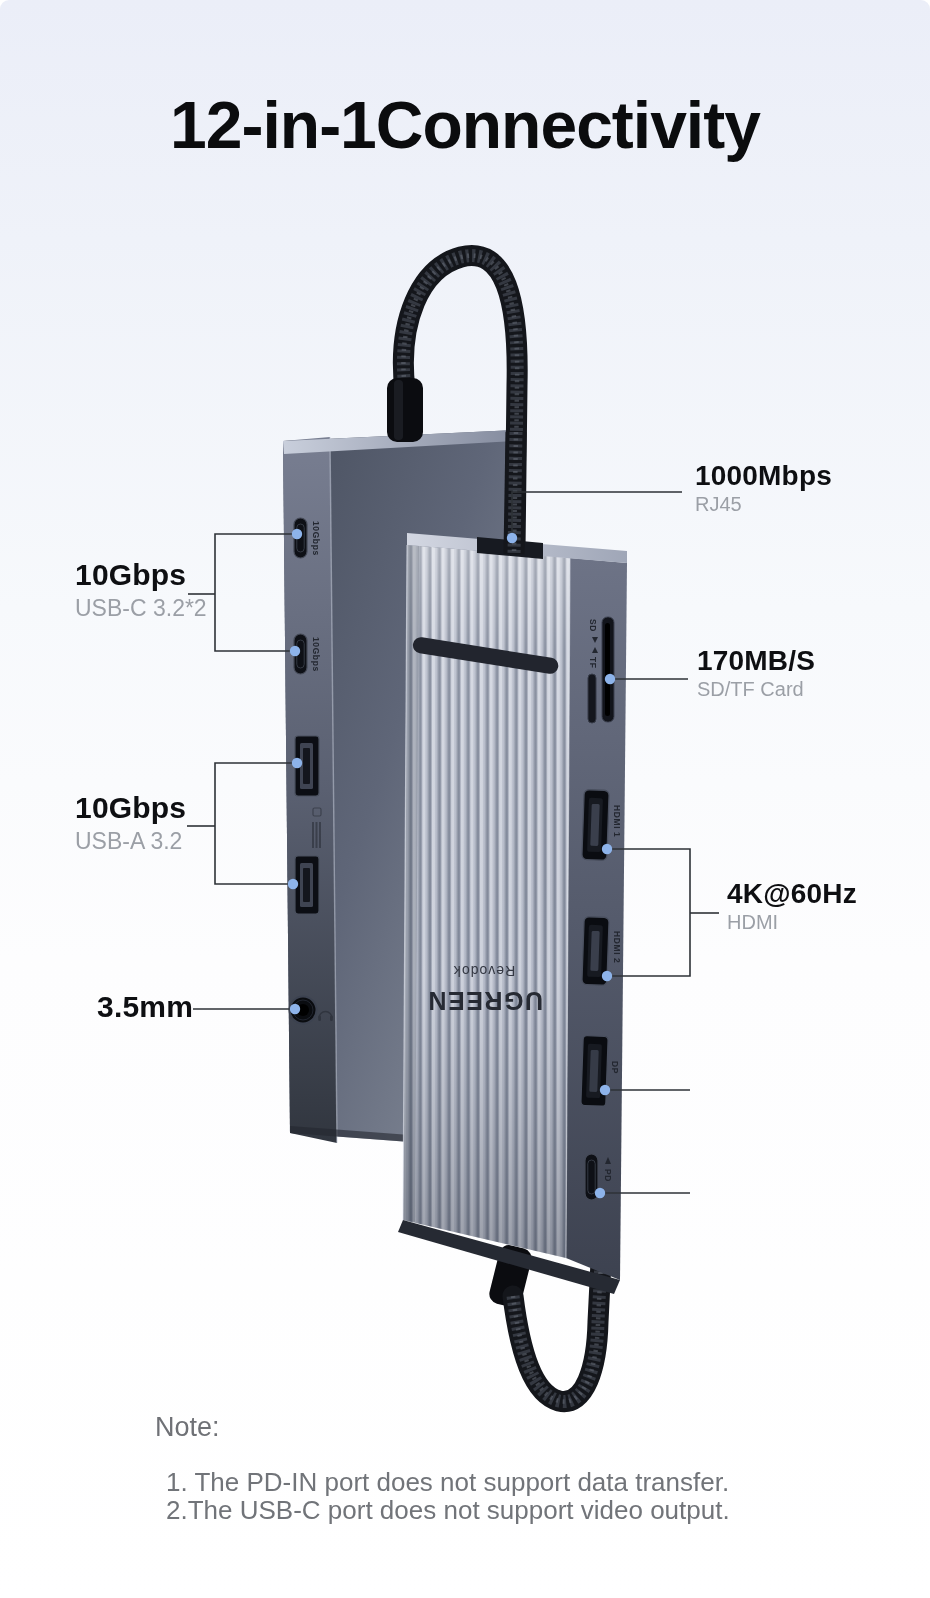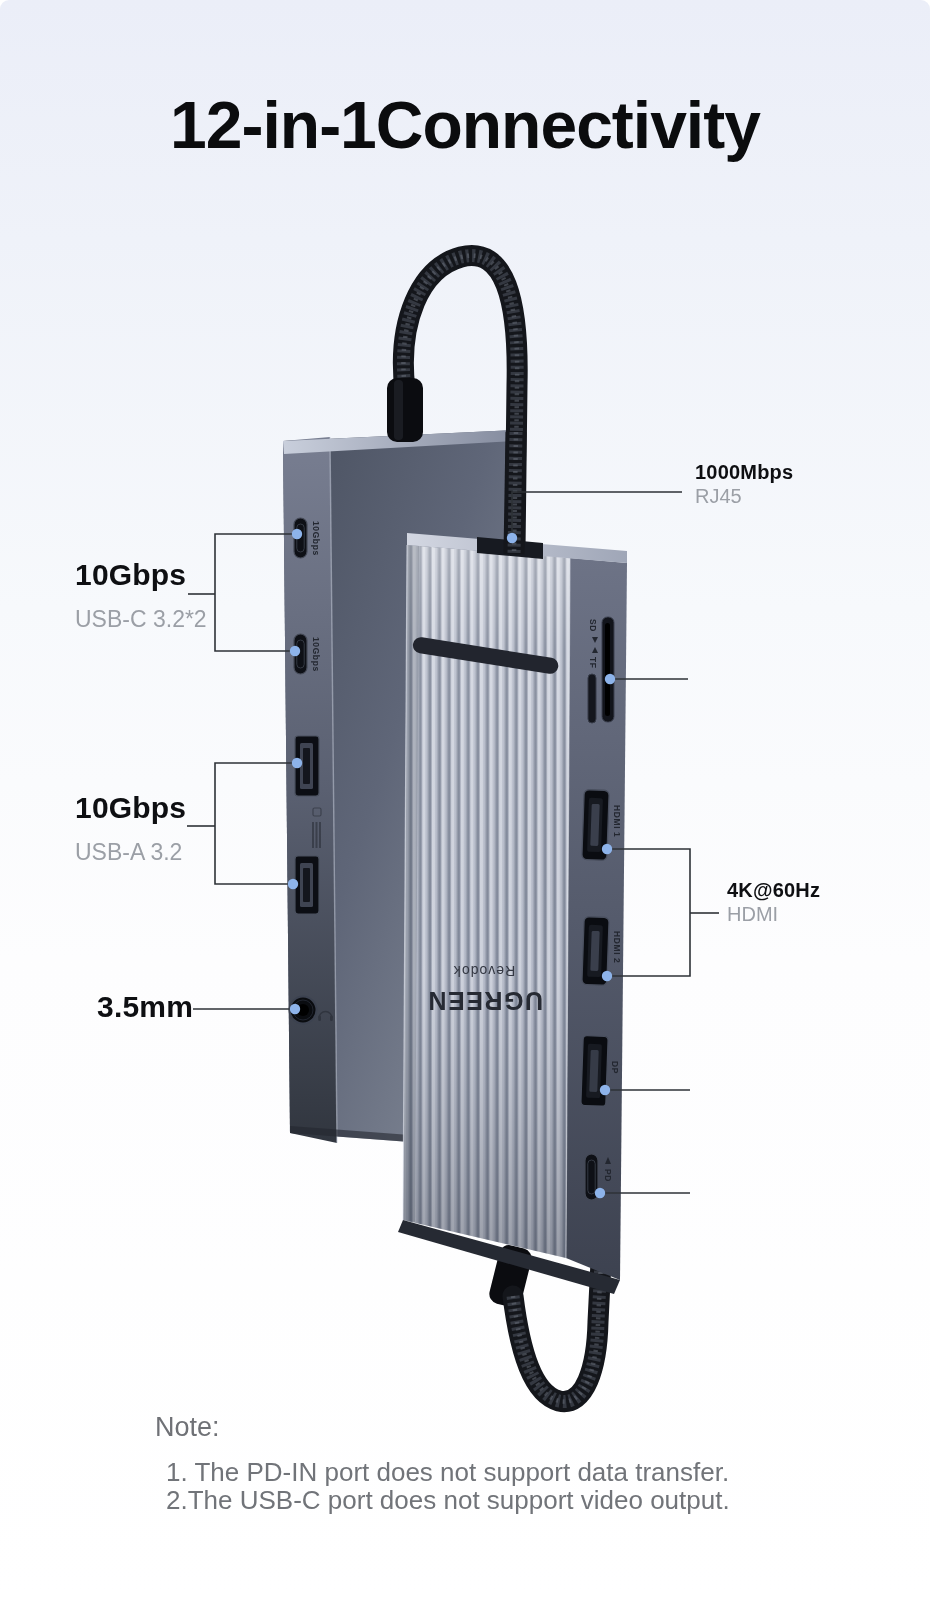--- a/index.html
+++ b/index.html
@@ -9,27 +9,27 @@
     font-family:"Liberation Sans",sans-serif;
     border-radius:9px;
   }
   .title{
     position:absolute;top:92px;left:0;width:100%;text-align:center;
     font-size:66px;line-height:66px;font-weight:bold;color:#0b0c0e;letter-spacing:-1px;
   }
   .art{position:absolute;left:0;top:0;width:930px;height:1598px;}
   .callout{position:absolute;}
   .callout .t{font-weight:bold;color:#0e0f12;line-height:1;letter-spacing:.2px;}
-  .callout .s{color:#9b9fa6;line-height:1;margin-top:18px;}
+  .callout .s{color:#9b9fa6;line-height:1;margin-top:7px;}
   .callout.left .t{font-size:30px;}
   .callout.left .s{font-size:23px;}
-  .callout.right .t{font-size:20px;}
+  .callout.right .t{font-size:28px;}
   .callout.right .s{font-size:20px;margin-top:4px;}
   .note{position:absolute;left:155px;top:1414px;color:#6f7176;}
-  .note .h{font-size:27px;line-height:27px;margin-bottom:18px;}
+  .note .h{font-size:27px;line-height:27px;margin-bottom:28px;}
   .note .i{font-size:26px;line-height:27.5px;margin-left:11px;color:#717479;}
 </style>
 </head>
 <body>
 
 <div class="stage">
 
   <div class="title">12-in-1Connectivity</div>
 
   <svg class="art" viewBox="0 0 930 1598">
@@ -247,20 +247,24 @@
     <div class="s">USB-A 3.2</div>
   </div>
   <div class="callout left" style="left:97px;top:992px;">
     <div class="t">3.5mm</div>
   </div>
 
   <div class="callout right" style="left:695px;top:462px;">
     <div class="t">1000Mbps</div>
     <div class="s">RJ45</div>
   </div>
+  <div class="callout right" style="left:697px;top:647px;">
+    <div class="t">170MB/S</div>
+    <div class="s">SD/TF Card</div>
+  </div>
   <div class="callout right" style="left:727px;top:880px;">
     <div class="t">4K@60Hz</div>
     <div class="s">HDMI</div>
   </div>
 
   <div class="note">
     <div class="h">Note:</div>
     <div class="i">1. The PD-IN port does not support data transfer.</div>
     <div class="i">2.The USB-C port does not support video output.</div>
   </div>

